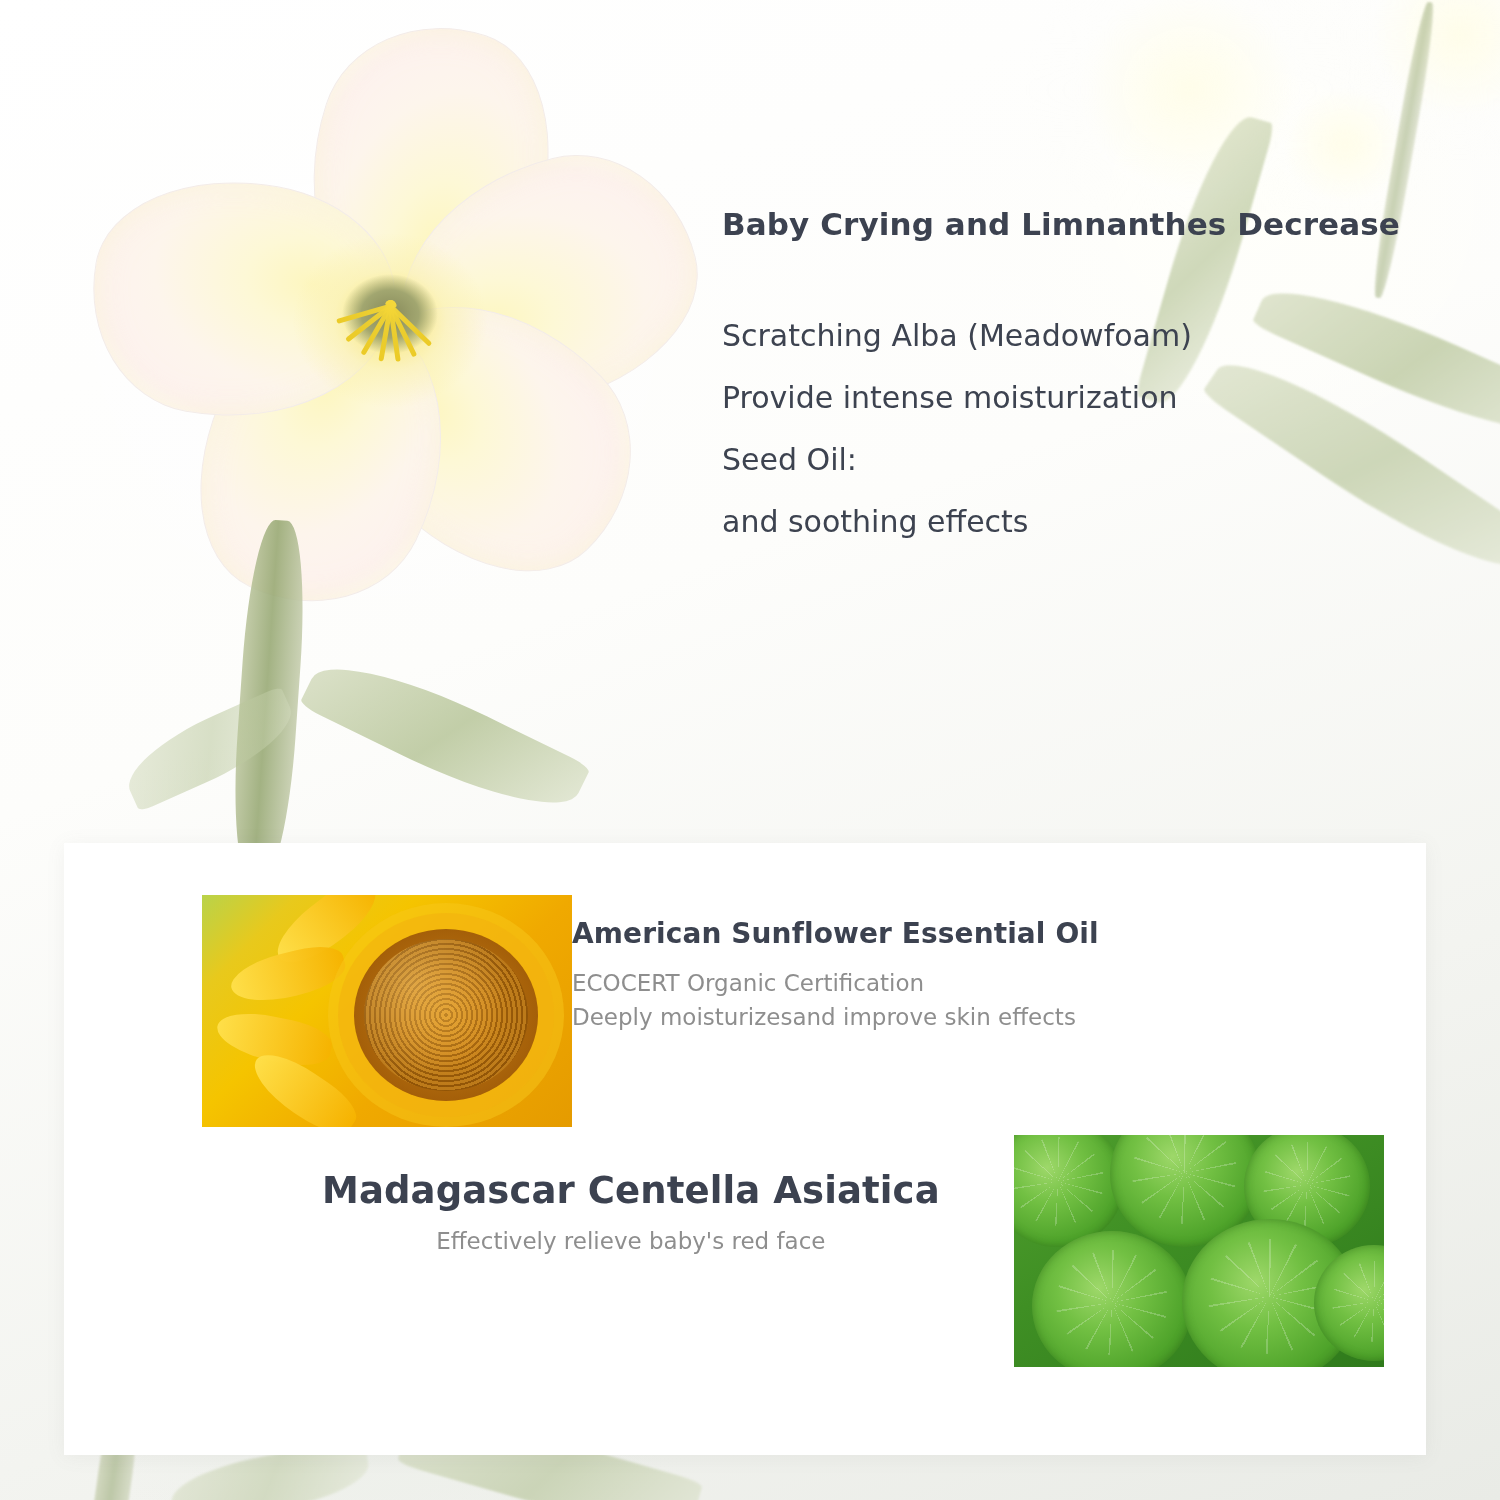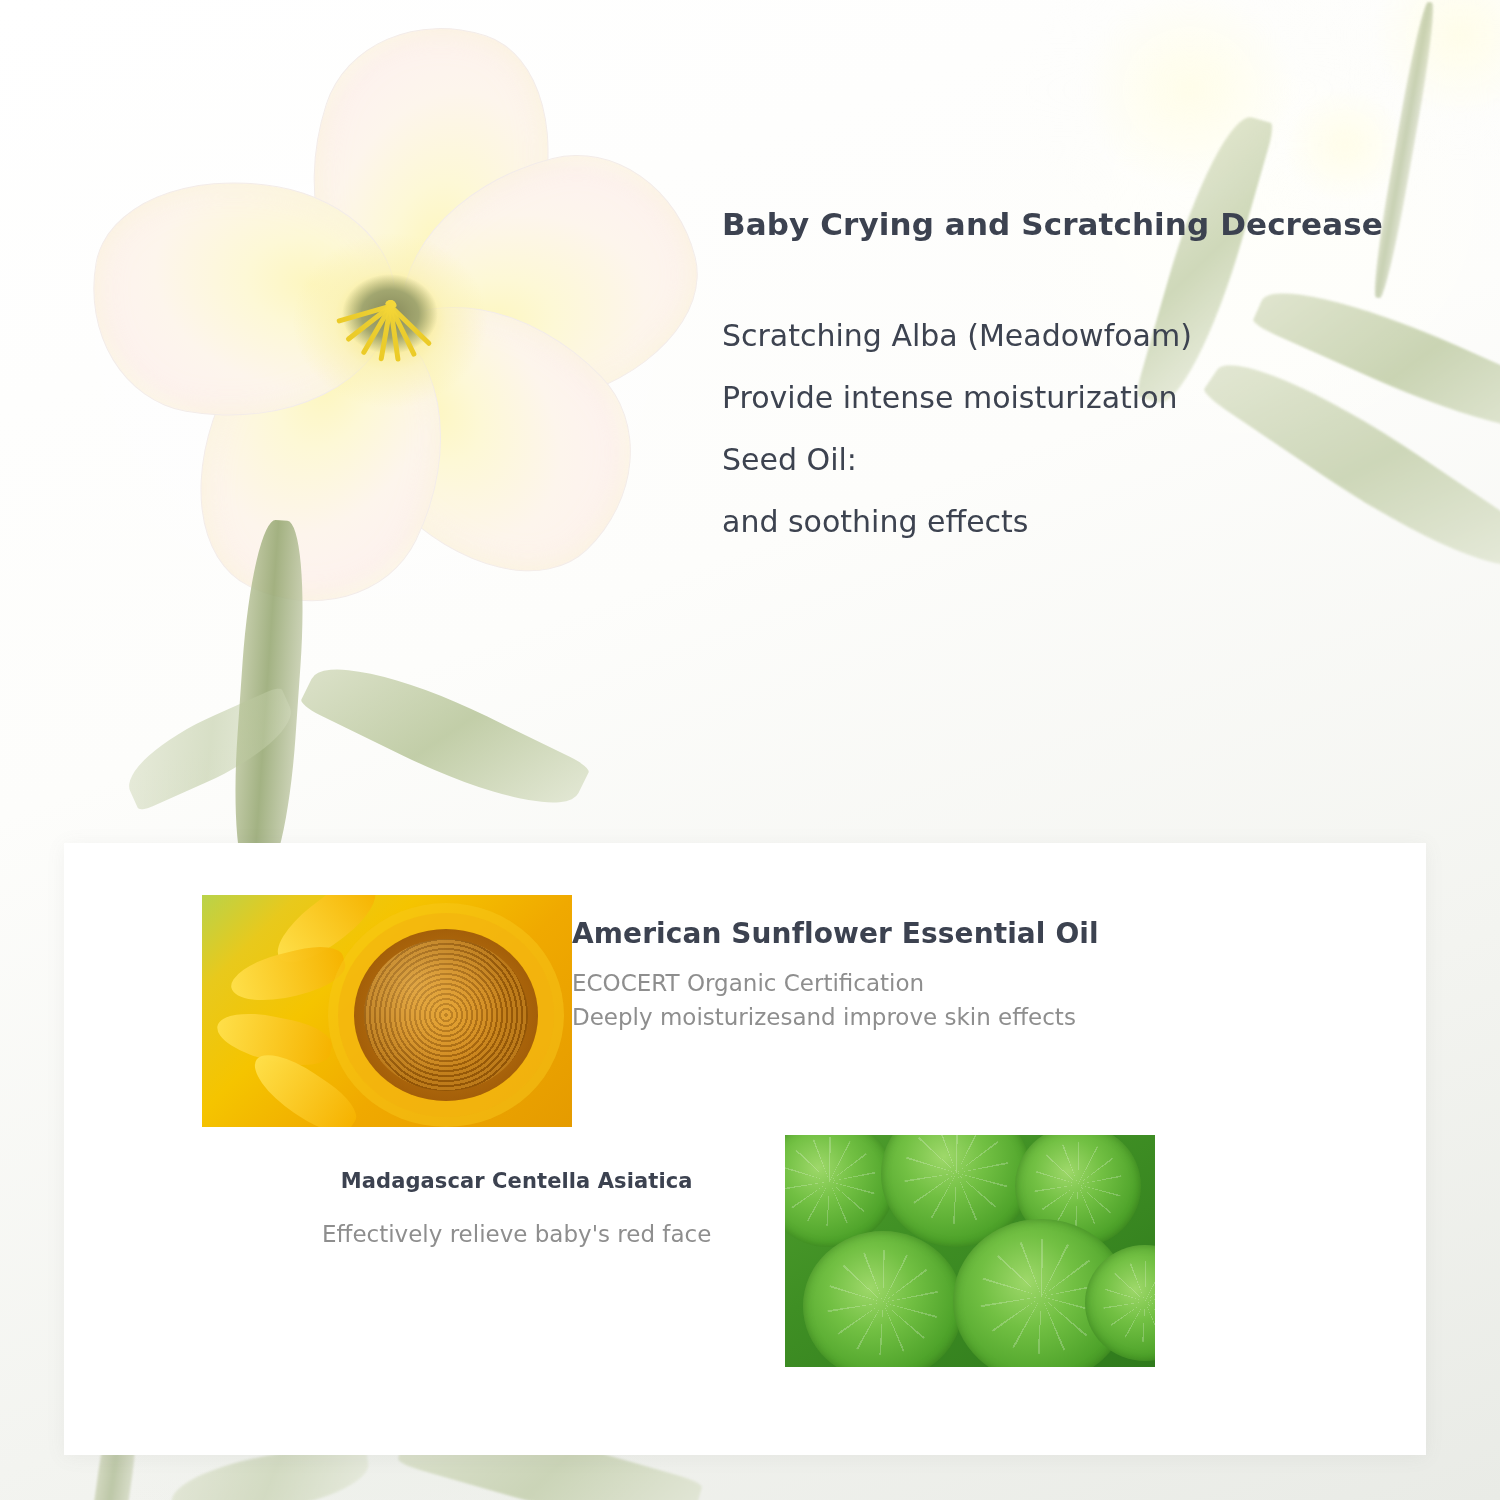--- a/index.html
+++ b/index.html
@@ -247,22 +247,22 @@
     white-space: nowrap;
   }
   .ing-desc {
     margin-top: 16px;
     font-size: 23px;
     line-height: 34px;
     color: #8e8e8e;
     font-weight: 400;
     white-space: nowrap;
   }
-  .ing-2 .ing-title { font-size: 21px; }
-  .ing-2 .ing-desc { font-size: 23px; margin-top: 24px; color: #8e8e8e; }
+  .ing-2 .ing-title { font-size: 37px; }
+  .ing-2 .ing-desc { font-size: 23px; margin-top: 12px; color: #8e8e8e; }
 
   .order-2 { order: 2; }
   .order-1 { order: 1; }
 </style>
 </head>
 <body>
 
 <div class="page">
 
   <div class="bg-art">
@@ -299,21 +299,21 @@
     <div class="stem" style="left:240px; top:520px; width:58px; height:360px; transform:rotate(4deg);"></div>
     <div class="stem" style="left:236px; top:860px; width:46px; height:340px; transform:rotate(-2deg); opacity:.7;"></div>
     <div class="leaf" style="left:300px; top:700px; width:290px; height:72px; transform:rotate(26deg); opacity:.7;"></div>
     <div class="leaf" style="left:120px; top:720px; width:180px; height:58px; transform:rotate(-24deg); opacity:.45;"></div>
     <div class="stem blur-soft" style="left:96px; top:1400px; width:34px; height:180px; transform:rotate(8deg); opacity:.55;"></div>
     <div class="leaf blur-soft" style="left:400px; top:1440px; width:300px; height:66px; transform:rotate(16deg); opacity:.5;"></div>
     <div class="leaf blur-soft" style="left:170px; top:1455px; width:200px; height:56px; transform:rotate(-8deg); opacity:.4;"></div>
   </div>
 
   <div class="headline">
-    <div class="line">Baby Crying and Scratching Decrease</div>
+    <div class="line">Baby Crying and Limnanthes Decrease</div>
     <div class="gap"></div>
     <div class="sub">Scratching Alba (Meadowfoam)</div>
     <div class="sub">Provide intense moisturization</div>
     <div class="sub">Seed Oil:</div>
     <div class="sub">and soothing effects</div>
   </div>
 
   <div class="card">
 
     <div class="ing ing-1">

